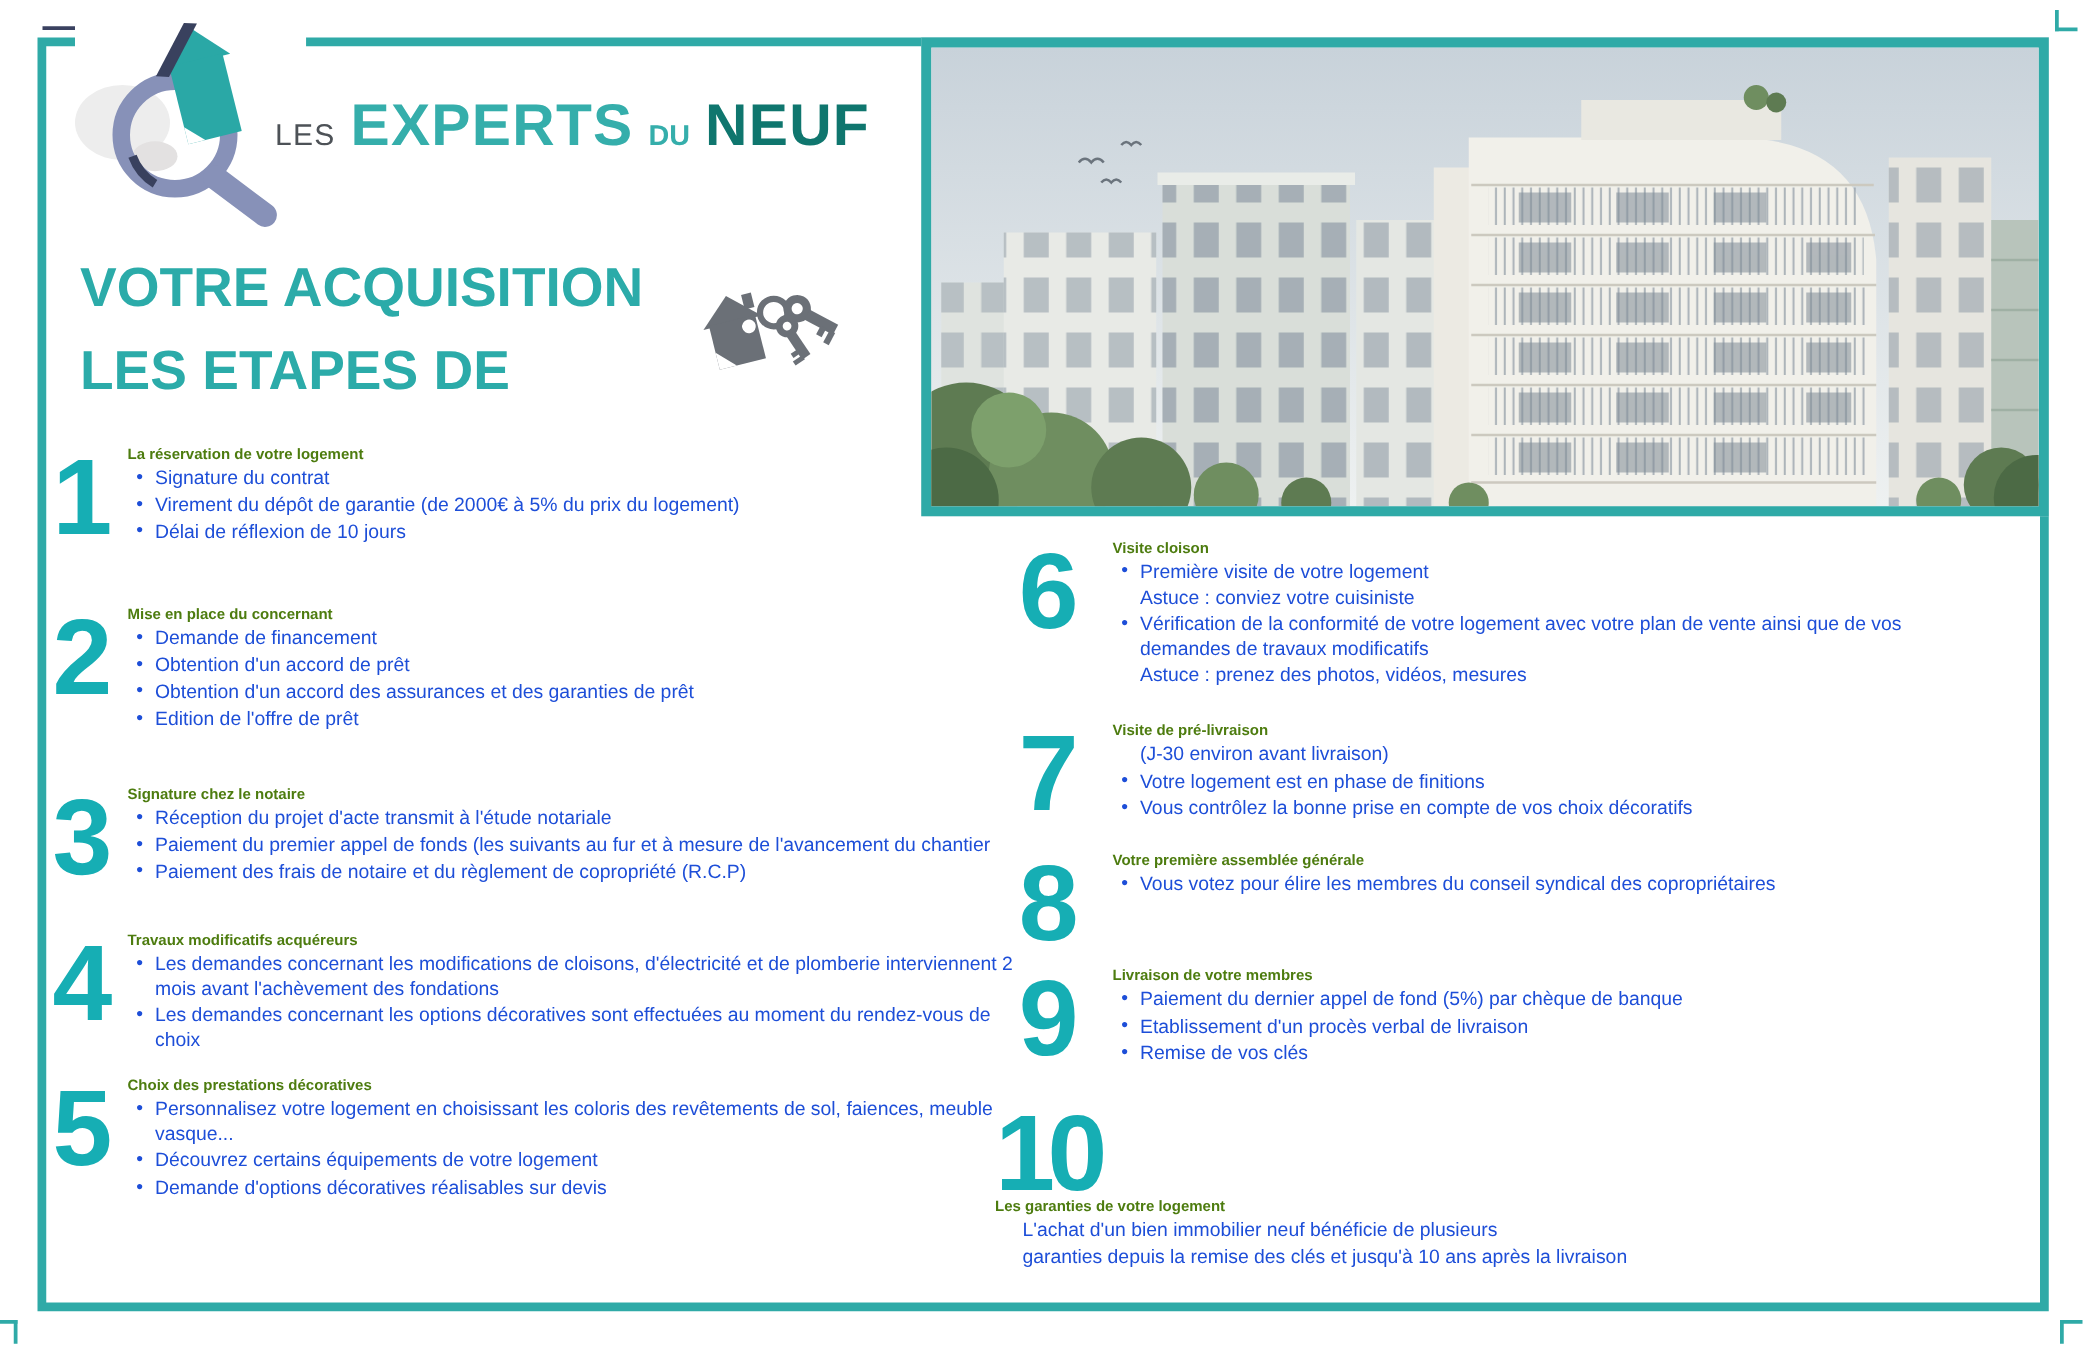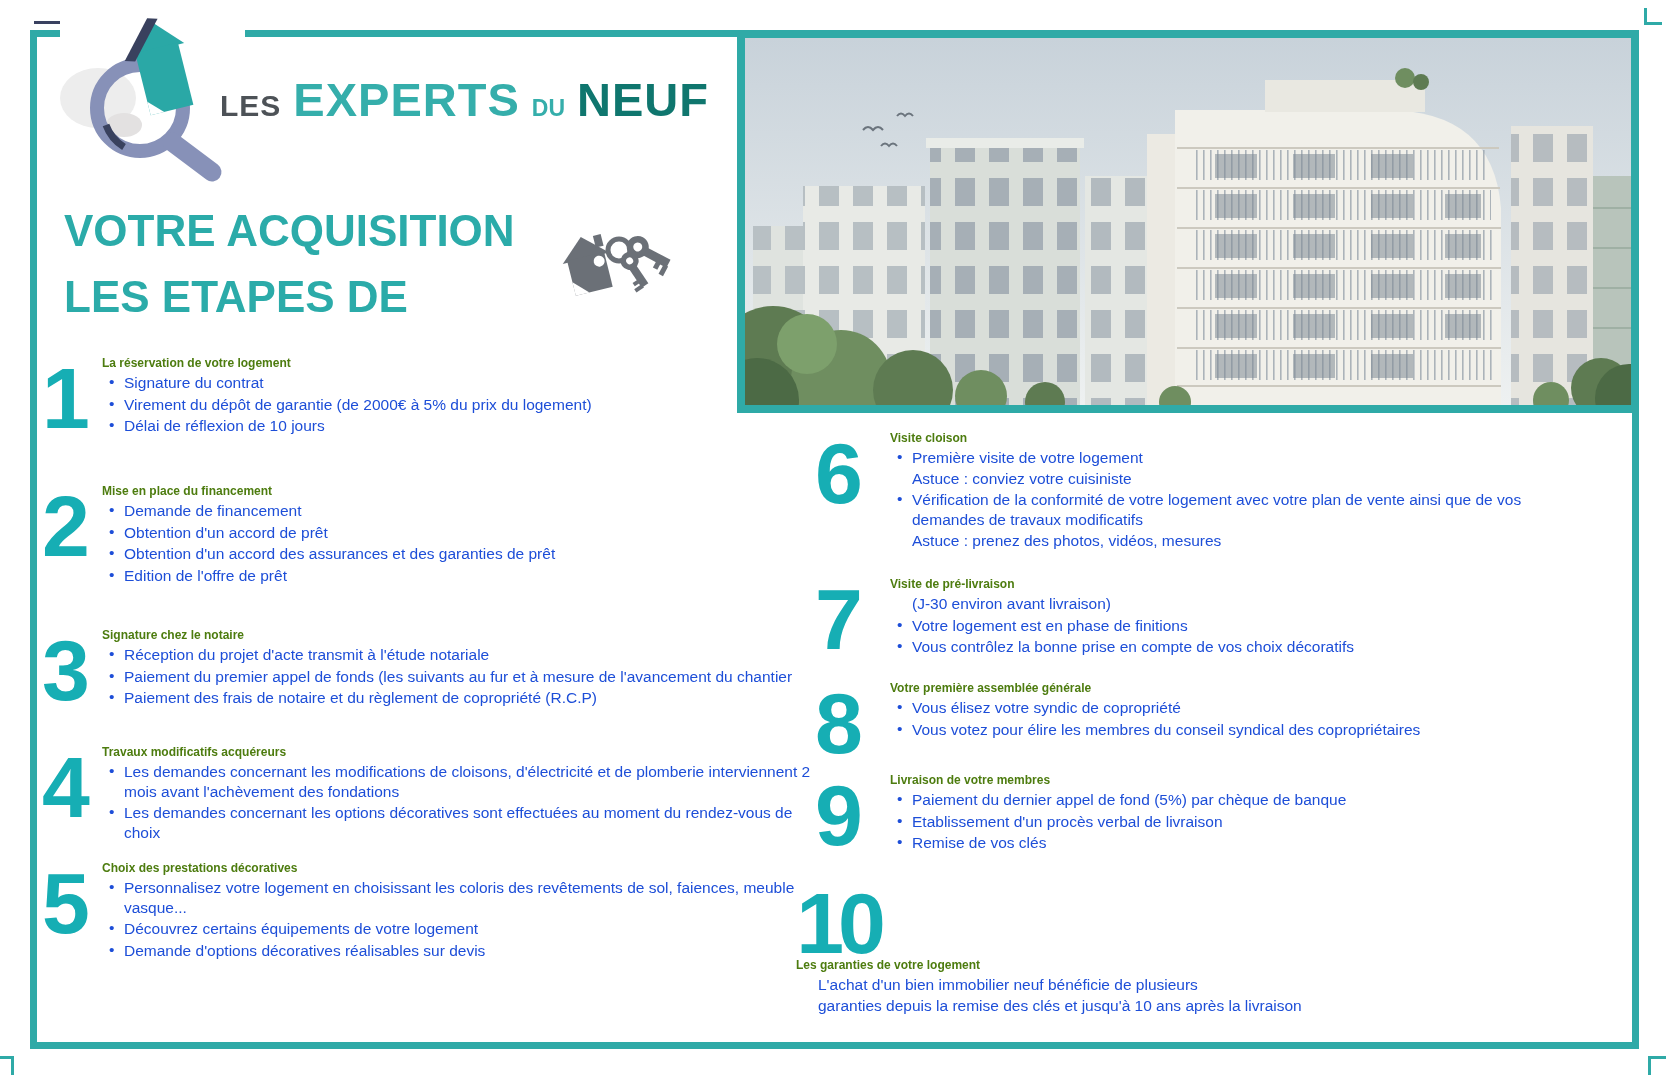--- a/index.html
+++ b/index.html
@@ -13,21 +13,21 @@
   
   .corner{position:absolute;box-sizing:border-box;}
   .corner.tl{left:34px;top:8px;width:40px;height:16px;border-bottom:3px solid #3a4160;border-right:3px solid #3a4160;}
   .corner.tr{left:1644px;top:8px;width:18px;height:17px;border-bottom:3px solid #2faaa7;border-left:3px solid #2faaa7;}
   .corner.bl{left:0px;top:1056px;width:14px;height:19px;border-top:3px solid #2faaa7;border-right:3px solid #2faaa7;}
   .corner.br{left:1648px;top:1056px;width:18px;height:19px;border-top:3px solid #2faaa7;border-left:3px solid #2faaa7;}
 
   
   .logo-graphic{position:absolute;left:60px;top:0px;width:185px;height:188px;}
   .logo-text{position:absolute;left:220px;top:72px;display:flex;align-items:baseline;gap:12px;white-space:nowrap;}
-  .logo-les{font-size:30px;font-weight:700;color:#4d5257;letter-spacing:1px;}
+  .logo-les{font-size:24px;font-weight:400;color:#4d5257;letter-spacing:1px;}
   .logo-experts{font-size:47px;font-weight:bold;color:#35aeab;letter-spacing:1px;}
   .logo-du{font-size:23px;font-weight:bold;color:#35aeab;}
   .logo-neuf{font-size:47px;font-weight:bold;color:#0f766e;letter-spacing:1px;}
 
   
   .title{position:absolute;left:64px;top:198px;font-size:44px;line-height:1.5;
          font-weight:bold;color:#2baba9;}
   .keys-icon{position:absolute;left:556px;top:220px;width:118px;height:82px;}
 
   
@@ -233,21 +233,21 @@
           <li class="bullet">Signature du contrat</li>
           <li class="bullet">Virement du dépôt de garantie (de 2000€ à 5% du prix du logement)</li>
           <li class="bullet">Délai de réflexion de 10 jours</li>
         </ul>
       </div>
     </div>
 
     <div class="step col-left" style="left: 34px; top: 484px;">
       <div class="step-number">2</div>
       <div class="step-body">
-        <div class="step-title">Mise en place du financement</div>
+        <div class="step-title">Mise en place du concernant</div>
         <ul class="step-items">
           <li class="bullet">Demande de financement</li>
           <li class="bullet">Obtention d'un accord de prêt</li>
           <li class="bullet">Obtention d'un accord des assurances et des garanties de prêt</li>
           <li class="bullet">Edition de l'offre de prêt</li>
         </ul>
       </div>
     </div>
 
     <div class="step col-left" style="left: 34px; top: 628px;">
@@ -306,21 +306,20 @@
           <li class="bullet">Vous contrôlez la bonne prise en compte de vos choix décoratifs</li>
         </ul>
       </div>
     </div>
 
     <div class="step col-right" style="left: 796px; top: 681px;">
       <div class="step-number">8</div>
       <div class="step-body">
         <div class="step-title">Votre première assemblée générale</div>
         <ul class="step-items">
-          <li class="bullet">Vous élisez votre syndic de copropriété</li>
           <li class="bullet">Vous votez pour élire les membres du conseil syndical des copropriétaires</li>
         </ul>
       </div>
     </div>
 
     <div class="step col-right" style="left: 796px; top: 773px;">
       <div class="step-number">9</div>
       <div class="step-body">
         <div class="step-title">Livraison de votre membres</div>
         <ul class="step-items">

